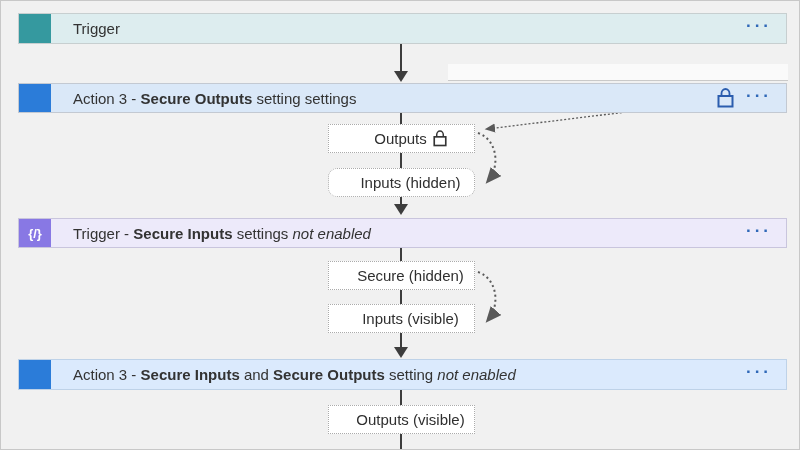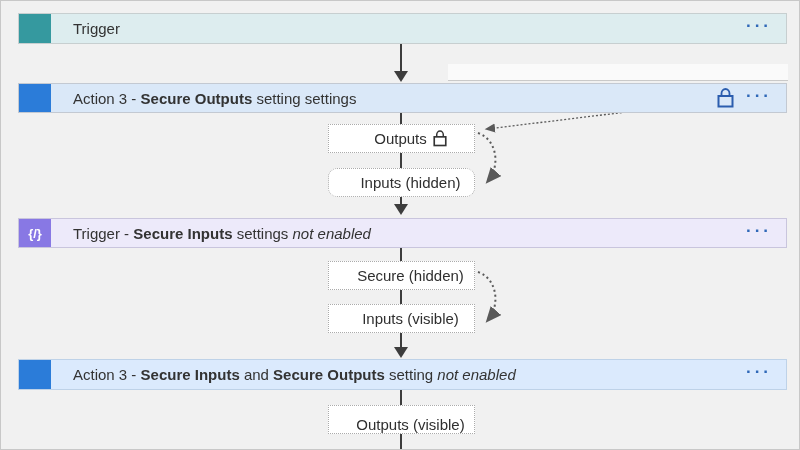--- a/index.html
+++ b/index.html
@@ -146,17 +146,17 @@
   </div>
   <div class="iobox" style="top:167px;border-radius:9px;">
     <span>Inputs (hidden)</span>
   </div>
   <div class="iobox" style="top:260px;">
     <span>Secure (hidden)</span>
   </div>
   <div class="iobox" style="top:303px;">
     <span>Inputs (visible)</span>
   </div>
-  <div class="iobox" style="top:404px;align-items:flex-end;">
+  <div class="iobox" style="top:404px;">
     <span>Outputs (visible)</span>
   </div>
 
 </div>
 
 </body></html>

